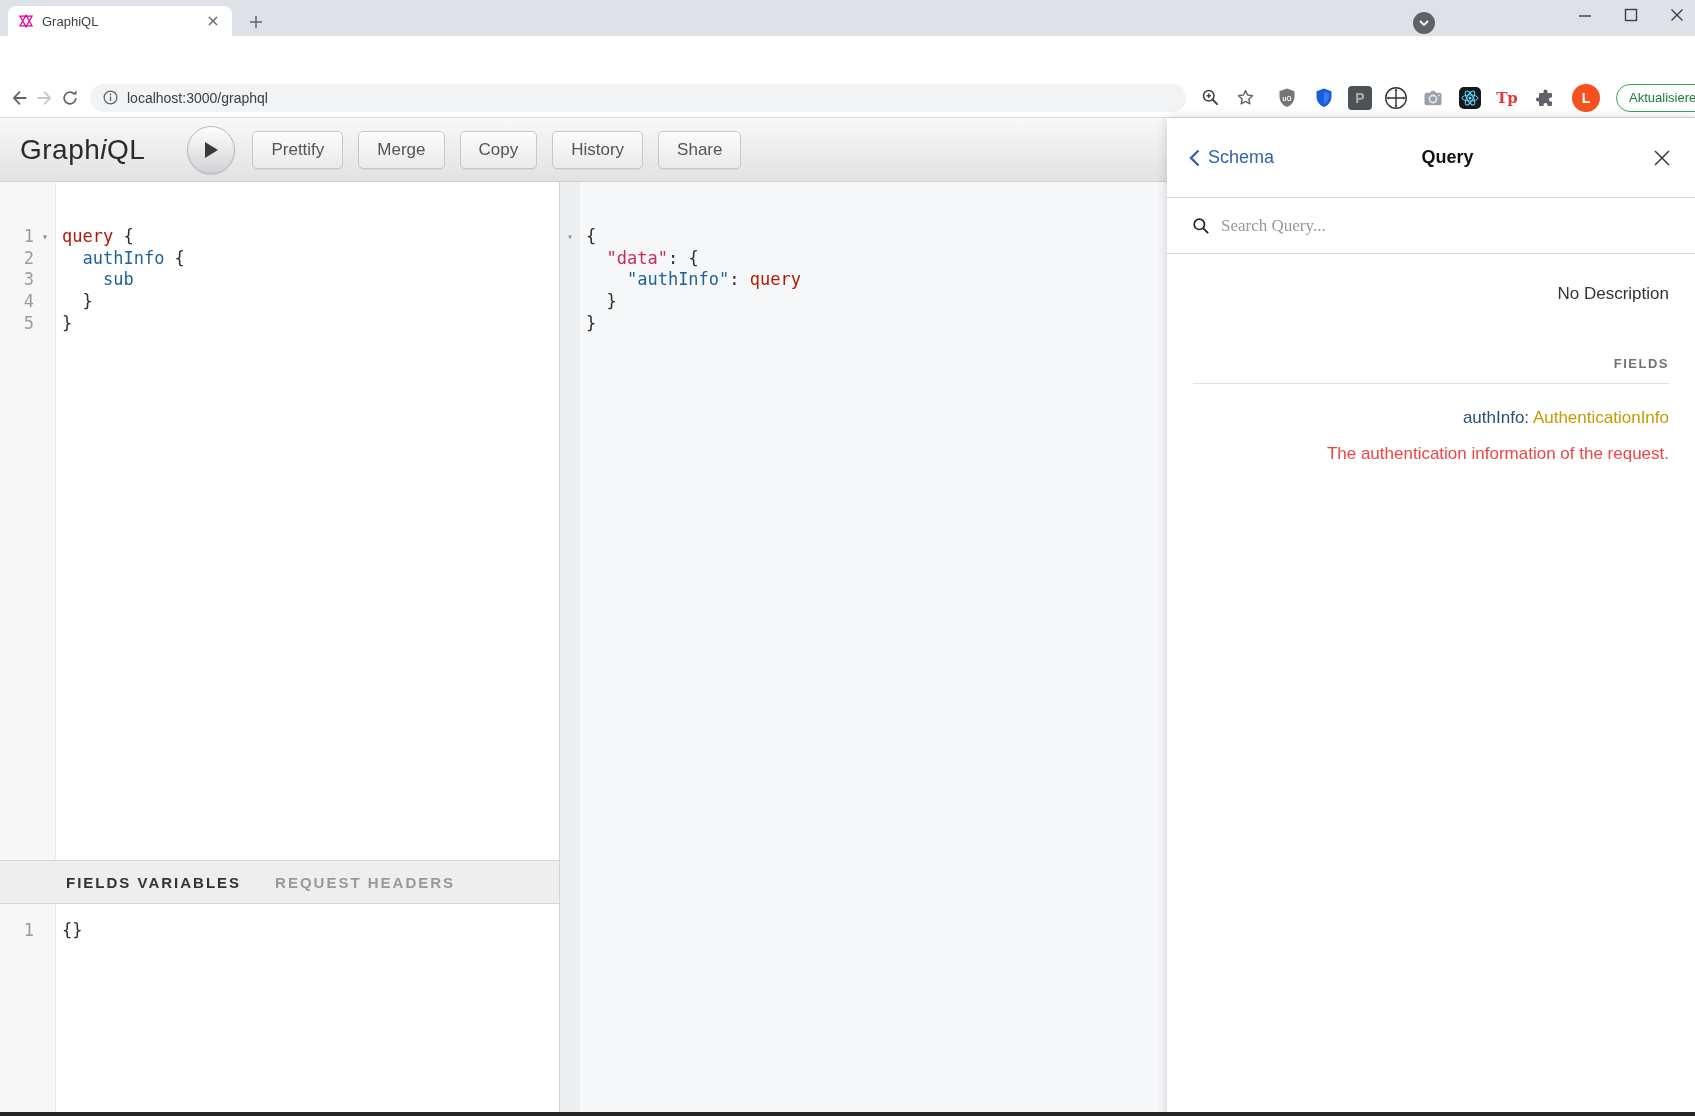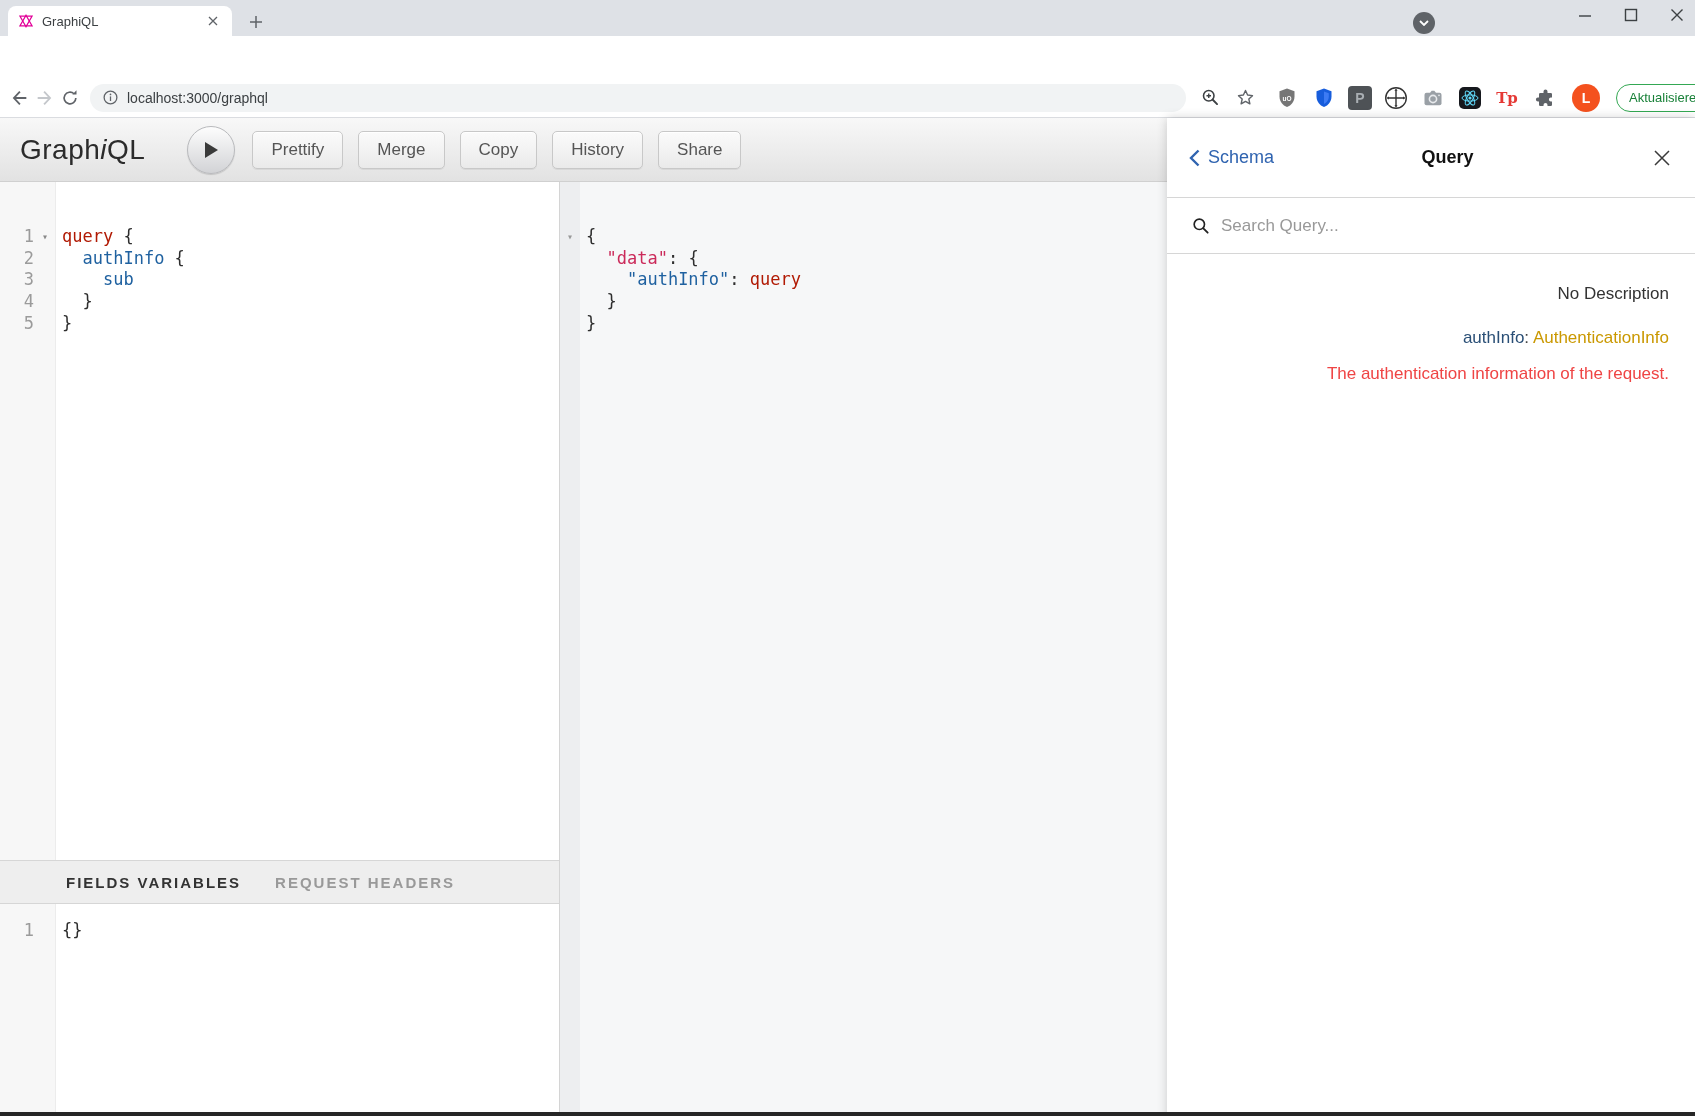--- a/index.html
+++ b/index.html
@@ -90,21 +90,21 @@
   .docs { position:absolute; top:0; right:0; bottom:16px; width:528px; background:#fff; z-index:10;
     box-shadow:0 0 10px rgba(0,0,0,0.18); }
   .docs-header { height:80px; border-bottom:1px solid #d6d6d6; display:flex; align-items:center;
     padding:0 22px; }
   .docs-back { display:flex; align-items:center; gap:8px; color:#3064B0; font-size:18px; }
   .docs-title { flex:1; text-align:center; font-size:18px; font-weight:bold; color:#111; padding-right:30px; }
   .docs-close { width:22px; height:22px; display:flex; align-items:center; justify-content:center; }
   .docs-search { height:56px; border-bottom:1px solid #d6d6d6; display:flex; align-items:center;
     padding:0 24px; gap:10px; }
   .docs-search input { border:none; outline:none; background:transparent; font-size:17px; color:#333;
-    font-family:Liberation Sans, sans-serif; flex:1; }
+    font-family:Liberation Serif, serif; flex:1; }
   .docs-search input::placeholder { color:#999; }
   .docs-body { padding:0 26px;text-align:right; }
   .no-desc { margin-top:30px; font-size:17px; color:#333; }
   .fields-heading { margin-top:52px; font-size:13px; font-weight:bold; letter-spacing:1.5px; color:#737373;
     border-bottom:1px solid #e0e0e0; padding-bottom:12px; }
   .field-row { margin-top:24px; font-size:17px; }
   .field-name { color:#2A4F76; }
   .field-colon { color:#444; }
   .field-type { color:#CA9800; }
   .field-desc { margin-top:16px; padding-left:6px; font-size:17px; color:#ef4444; }
@@ -371,20 +371,21 @@
       <span>
         <svg width="20" height="20" viewBox="0 0 24 24">
           <circle cx="10" cy="10" r="6.2" fill="none" stroke="#222" stroke-width="2"></circle>
           <path d="M14.8 14.8 L20 20" stroke="#222" stroke-width="2.2" stroke-linecap="round"></path>
         </svg>
       </span>
       <input type="text" placeholder="Search Query..." style="">
     </div>
     <div class="docs-body">
       <div class="no-desc">No Description</div>
+      <div class="fields-heading">FIELDS</div>
       <div class="field-row">
         <span class="field-name">authInfo</span><span class="field-colon">:</span>
         <span class="field-type">AuthenticationInfo</span>
       </div>
       <div class="field-desc">The authentication information of the request.</div>
     </div>
   </div>
 </div>
 
 <div class="bottom-strip"></div>

